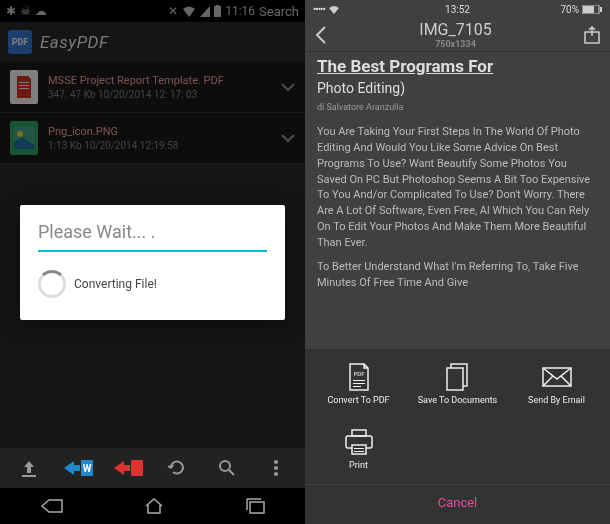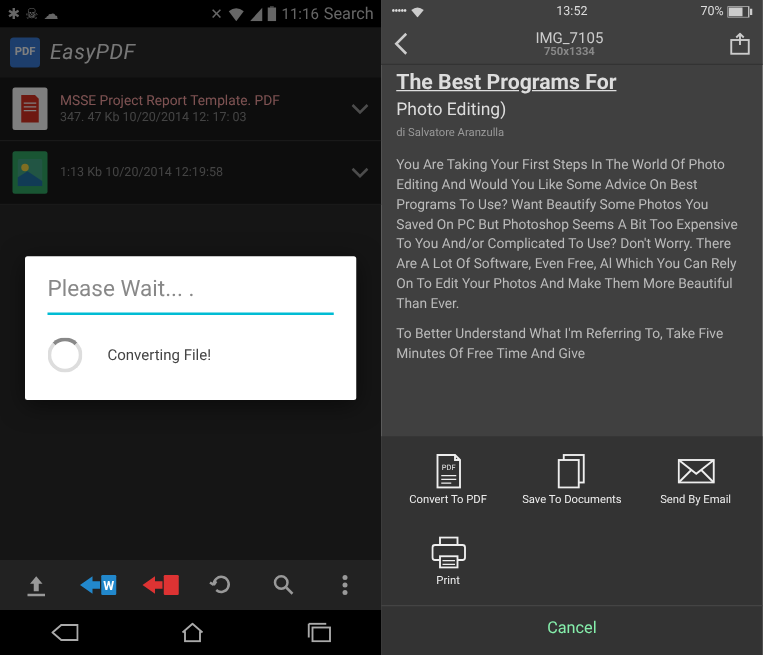--- a/index.html
+++ b/index.html
@@ -22,56 +22,56 @@
   .file-thumb.png { background: #3a6; border-radius: 2px; }
   .file-info { flex: 1; }
   .file-name { color: #fca5a5; font-size: 11px; margin-bottom: 2px; }
   .file-meta { color: #888; font-size: 10px; }
   .file-expand { color: #999; font-size: 14px; }
   
   .dialog-overlay { position: absolute; inset: 0; background: rgba(0,0,0,0.5); display: flex; align-items: center; justify-content: center; }
   .dialog-box { width: 265px; background: #fff; border-radius: 2px; padding: 16px 18px 22px; box-shadow: 0 4px 20px rgba(0,0,0,0.5); }
   .dialog-title { color: #888; font-size: 18px; margin-bottom: 8px; }
   .dialog-divider { height: 2px; background: #00bcd4; margin-bottom: 18px; }
-  .dialog-content { display: flex; align-items: center; gap: 20px; }
+  .dialog-content { display: flex; align-items: center; gap: 8px; }
   .spinner { width: 28px; height: 28px; border: 3px solid #ddd; border-top-color: #888; border-radius: 50%; }
   .dialog-text { color: #444; font-size: 12px; }
   
   .bottom-toolbar { position: absolute; bottom: 36px; left: 0; right: 0; height: 40px; background: #222; display: flex; align-items: center; justify-content: space-around; padding: 0 4px; }
   .toolbar-btn { width: 40px; height: 36px; display: flex; align-items: center; justify-content: center; color: #999; }
   
   .android-nav { position: absolute; bottom: 0; left: 0; right: 0; height: 36px; background: #000; display: flex; align-items: center; justify-content: space-around; }
   .nav-btn { color: #aaa; }
   
   
   .ios-status { height: 18px; background: #404040; color: #ddd; display: flex; align-items: center; padding: 0 8px; font-size: 10px; }
   .ios-status-left { display: flex; align-items: center; gap: 3px; flex: 1; }
   .ios-status-center { flex: 0; }
   .ios-status-right { flex: 1; display: flex; justify-content: flex-end; align-items: center; gap: 3px; text-align: center; }
   .dots { letter-spacing: -1px; }
   
   .ios-header { height: 34px; background: #404040; display: flex; align-items: center; justify-content: space-between; padding: 0 10px; color: #ccc; border-bottom: 1px solid #333; }
   .ios-back { font-size: 18px; }
   .ios-title-wrap { text-align: center; }
-  .ios-title { font-size: 12px; color: #ccc; }
+  .ios-title { font-size: 16px; color: #ccc; }
   .ios-subtitle { font-size: 9px; color: #888; font-weight: bold; }
   .ios-share { }
   
   .article-content { padding: 4px 12px 8px; color: #ccc; font-size: 11px; line-height: 1.45; height: 283px; overflow: hidden; }
   .article-title { font-size: 17px; font-weight: bold; color: #ddd; text-decoration: underline; margin-bottom: 2px; line-height: 1.2; }
   .article-subtitle { font-size: 14px; color: #ddd; margin-bottom: 2px; }
   .article-author { font-size: 9px; color: #999; margin-bottom: 10px; }
   .article-body { color: #bbb; }
   .article-body p { margin-bottom: 8px; }
   
   .action-sheet { position: absolute; bottom: 0; left: 0; right: 0; background: #333; padding: 10px 0 14px; }
   .action-grid { display: grid; grid-template-columns: repeat(3, 1fr); gap: 15px 0; padding: 0 4px 8px; }
   .action-item { display: flex; flex-direction: column; align-items: center; gap: 4px; color: #eee; font-size: 9px; text-align: center; padding: 4px 2px; }
   .action-icon { height: 28px; display: flex; align-items: center; justify-content: center; }
-  .action-cancel { text-align: center; color: #86efac; font-size: 13px; padding-top: 10px; border-top: 1px solid #444; margin-top: 2px; }
+  .action-cancel { text-align: center; color: #ec4899; font-size: 13px; padding-top: 10px; border-top: 1px solid #444; margin-top: 2px; }
   
   svg { display: block; }
 </style>
 </head>
 <body>
 
 <div class="container">
 
   <div class="left-panel">
     <div class="android-status">
@@ -125,20 +125,21 @@
       </div>
       <div class="file-item">
         <div class="file-thumb png">
           <svg width="20" height="22" viewBox="0 0 20 22">
               <rect fill="#4a8" width="20" height="22" rx="2"></rect>
               <circle fill="#fd4" cx="6" cy="7" r="3"></circle>
               <path fill="#27a" d="M0 22 L0 15 L8 10 L20 18 L20 22 Z"></path>
             </svg>
         </div>
         <div class="file-info">
+          <div class="file-name">Png_icon.PNG</div>
           <div class="file-meta">1:13 Kb   10/20/2014 12:19:58</div>
         </div>
         <div class="file-expand">
           <svg width="14" height="9" viewBox="0 0 14 9">
               <path fill="none" stroke="#999" stroke-width="2" d="M1 1 L7 7 L13 1"></path>
             </svg>
         </div>
       </div>
     </div>
 

